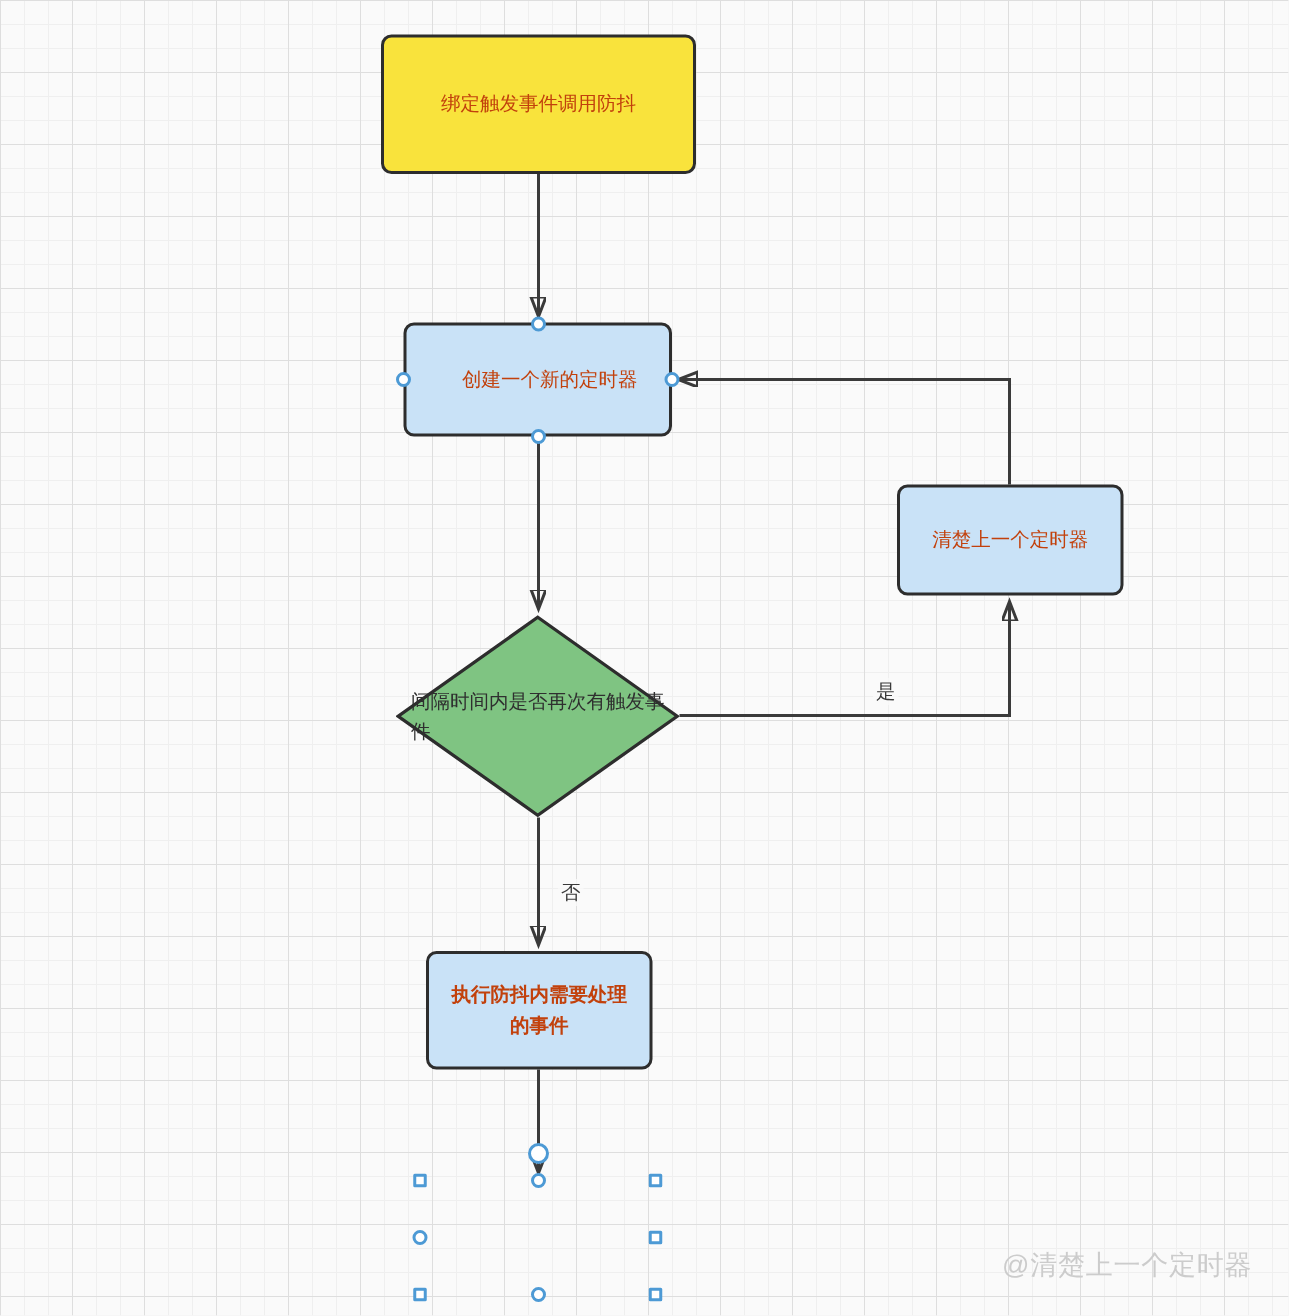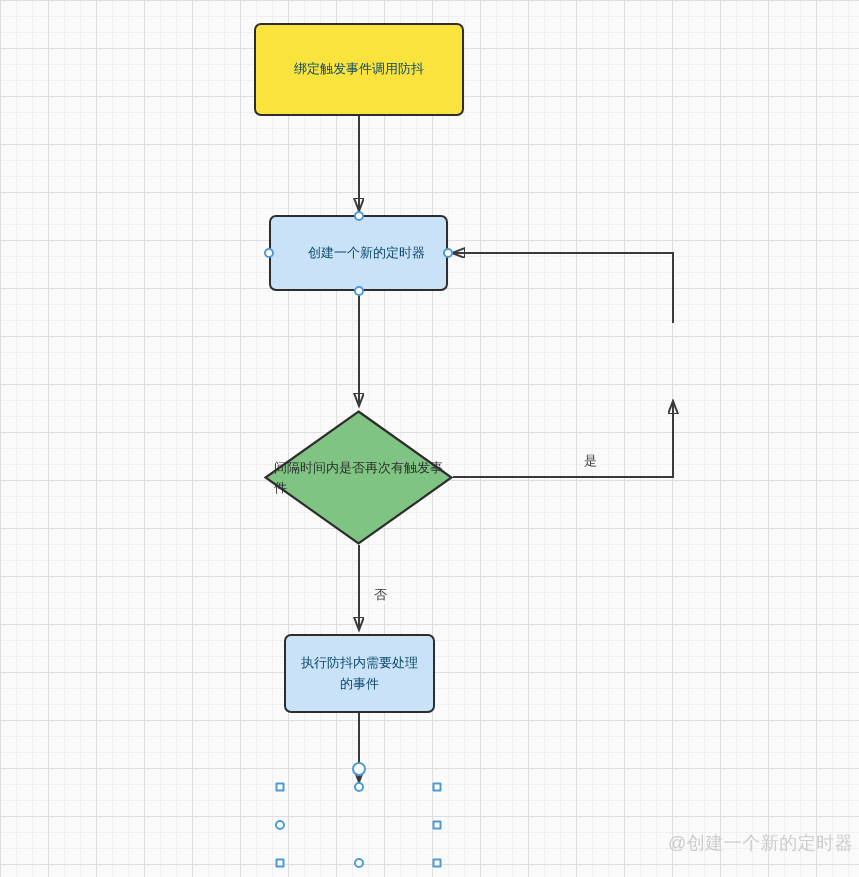--- a/index.html
+++ b/index.html
@@ -29,21 +29,21 @@
   .node {
     position: absolute;
     z-index: 2;
     border: 2px solid #2d2d2d;
     border-radius: 7px;
     display: flex;
     align-items: center;
     justify-content: center;
     text-align: center;
     font-size: 13px;
-    color: #0c4a6e;
+    color: #c2410c;
     line-height: 1.55;
     cursor: default;
   }
   .node.yellow { background: #f9e33c; }
   .node.blue   { background: #c9e2f7; }
   .node-label  { display: block; padding: 0 10px; }
 
   .node-diamond {
     position: absolute;
     z-index: 2;
@@ -115,29 +115,32 @@
   </svg>
 
   <div class="node yellow" style="left:254px; top:23px; width:210px; height:93px;">
     <span class="node-label">绑定触发事件调用防抖</span>
   </div>
 
   <div class="node blue" style="left:269px; top:215px; width:179px; height:76px;padding-left:16px;">
     <span class="node-label">创建一个新的定时器</span>
   </div>
 
+  <div class="node blue" style="left:598px; top:323px; width:151px; height:74px;">
+    <span class="node-label">清楚上一个定时器</span>
+  </div>
 
   <div class="node-diamond" style="left:264px; top:410px; width:189px; height:135px;">
     <svg width="189" height="135" viewBox="0 0 189 135">
       <polygon points="94.5,1.5 187.5,67.5 94.5,133.5 1.5,67.5" fill="#7fc482" stroke="#2d2d2d" stroke-width="2.2" stroke-linejoin="miter"></polygon>
     </svg>
     <span class="diamond-label">间隔时间内是否再次有触发事件</span>
   </div>
 
-  <div class="node blue" style="left:284px; top:634px; width:151px; height:79px;">
+  <div class="node blue" style="left:284px; top:634px; width:151px; height:79px;font-weight:bold;">
     <span class="node-label">执行防抖内需要处理的事件</span>
   </div>
 
 
   <div class="edge-label" style="left:582px; top:452px;">是</div>
   <div class="edge-label" style="left:372px; top:586px;">否</div>
 
   <div class="cp" style="left:358.5px; top:216px;"></div>
   <div class="cp" style="left:269px;   top:253px;"></div>
   <div class="cp" style="left:448px;   top:253px;"></div>
@@ -146,15 +149,15 @@
   <div class="hsq" style="left:280px; top:787px;"></div>
   <div class="hsq" style="left:437px; top:787px;"></div>
   <div class="hsq" style="left:280px; top:863px;"></div>
   <div class="hsq" style="left:437px; top:863px;"></div>
   <div class="hsq" style="left:437px; top:825px;"></div>
   <div class="cp" style="left:280px; top:825px;"></div>
   <div class="cp" style="left:358.5px; top:787px;"></div>
   <div class="cp" style="left:358.5px; top:863px;"></div>
   <div class="cp big" style="left:358.5px; top:769px;"></div>
 
-  <div class="watermark">@创建一个新的定时器</div>
+  <div class="watermark">@清楚上一个定时器</div>
 
 </div>
 
 </body></html>

